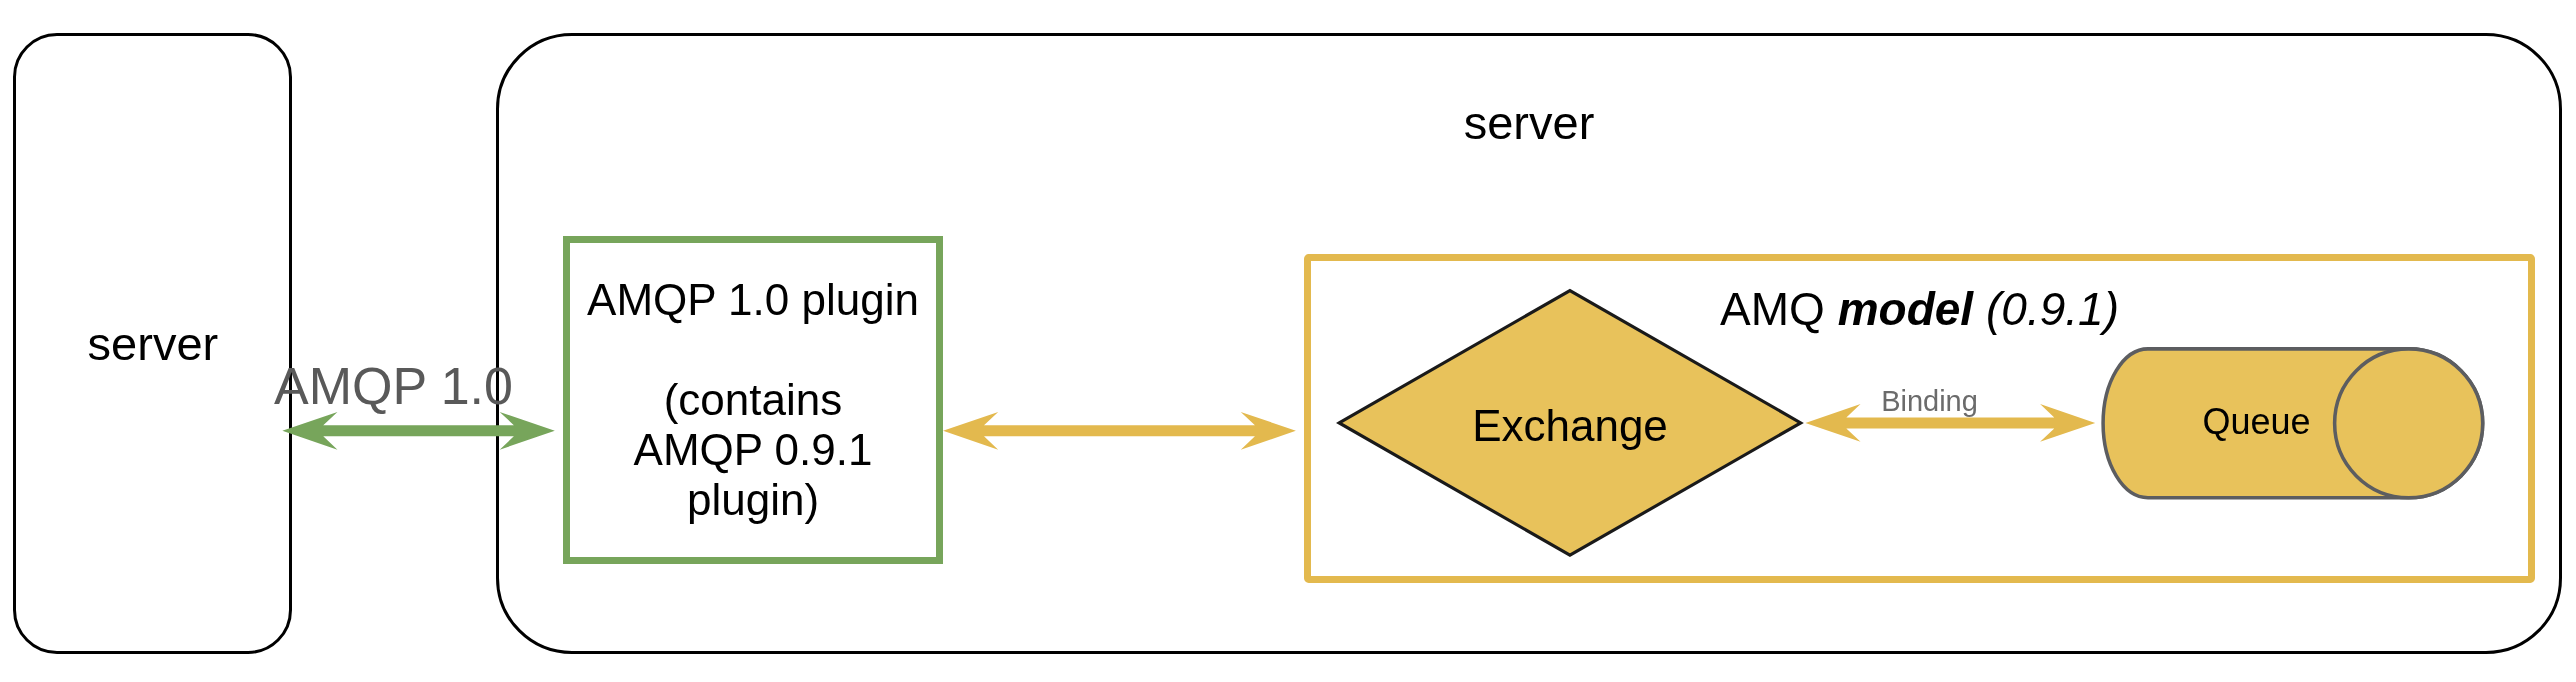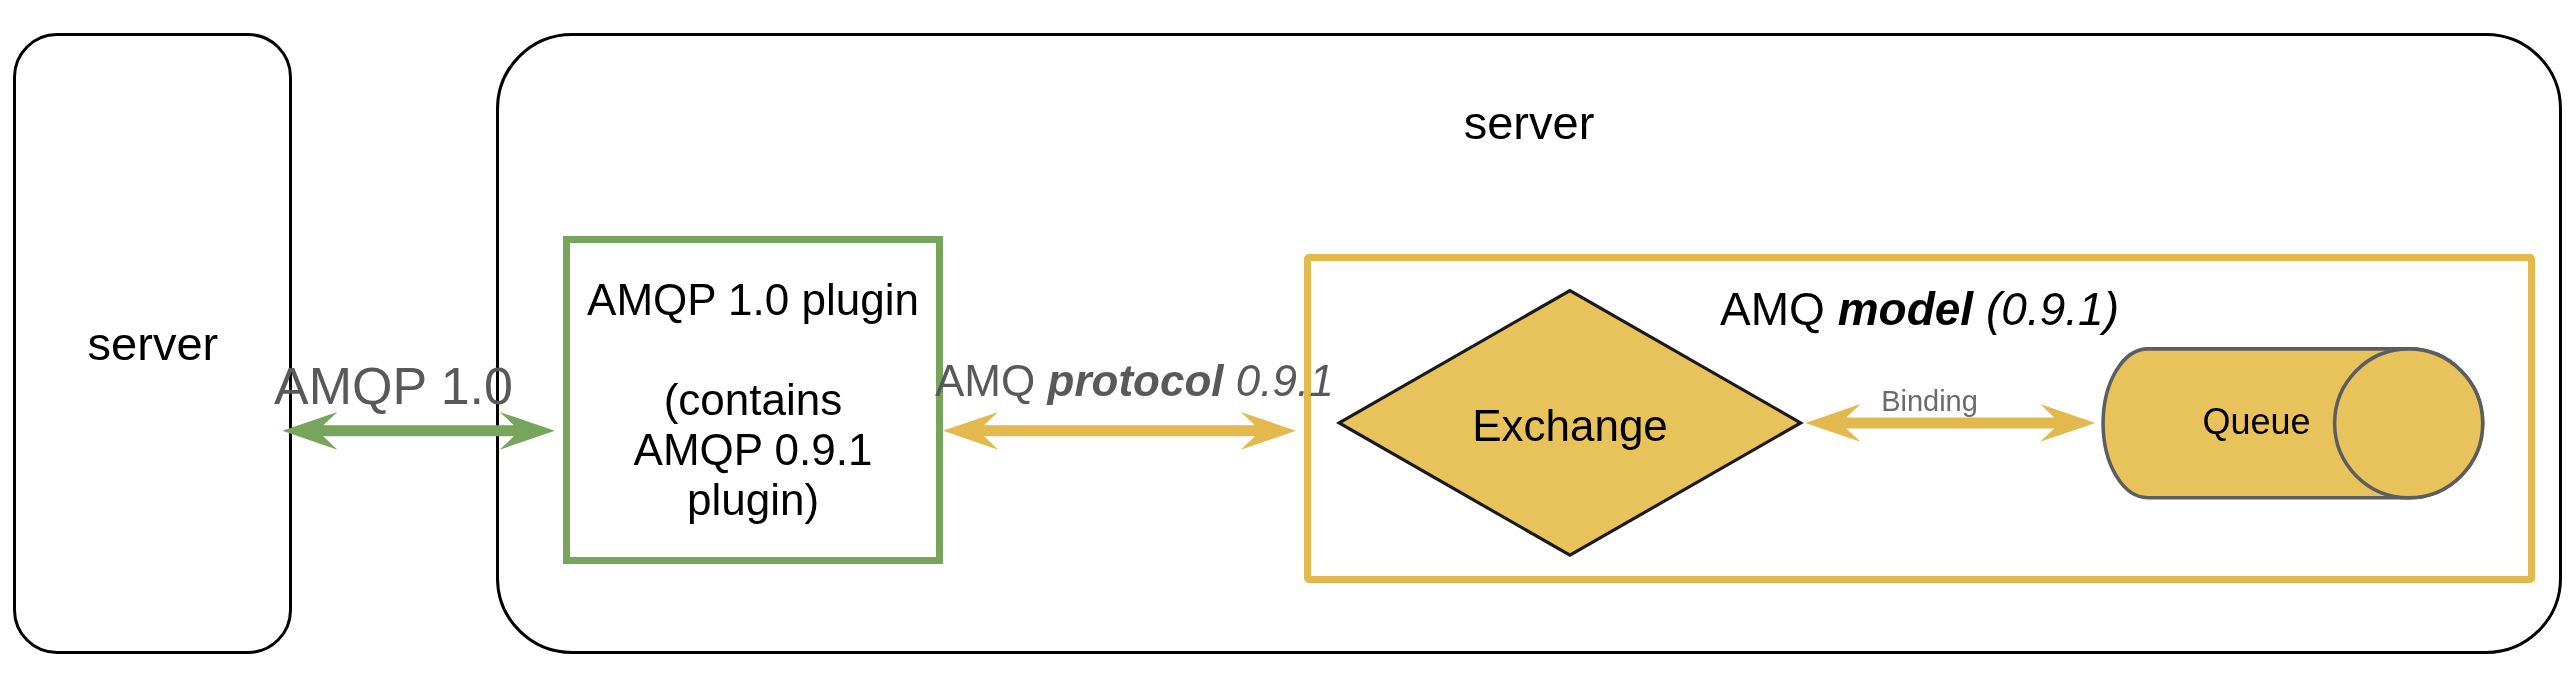--- a/index.html
+++ b/index.html
@@ -96,22 +96,19 @@
     <polygon points="1700,537 1993,369 2286,537 1993,705" fill="#E8C25B" stroke="#1A1A1A" stroke-width="4"></polygon>
 
     <polygon points="2292,537 2362,513 2344,530 2608,530 2590,513 2660,537 2590,561 2608,544 2344,544 2362,561" fill="#E3B94E"></polygon>
 
     <path d="M 2727 443 A 57 94.5 0 0 0 2727 632 L 3058 632 A 94 94.5 0 0 0 3058 443 Z" fill="#E8C25B" stroke="#5C5D60" stroke-width="4.5"></path>
     <ellipse cx="3058" cy="537.5" rx="94" ry="94.5" fill="#E8C25B" stroke="#5C5D60" stroke-width="4.5"></ellipse>
   </svg>
 
   <div class="lbl amqp10-label">AMQP 1.0</div>
 
-  <div class="lbl protocol-label">
-    <span class="label-part">AMQ</span><b class="label-part">protocol</b><span class="label-part">0.9.1</span>
-  </div>
 
   <div class="lbl binding-label">Binding</div>
   <div class="lbl exchange-label">Exchange</div>
   <div class="lbl queue-label">Queue</div>
 
 </div>
 
 
 </body></html>

